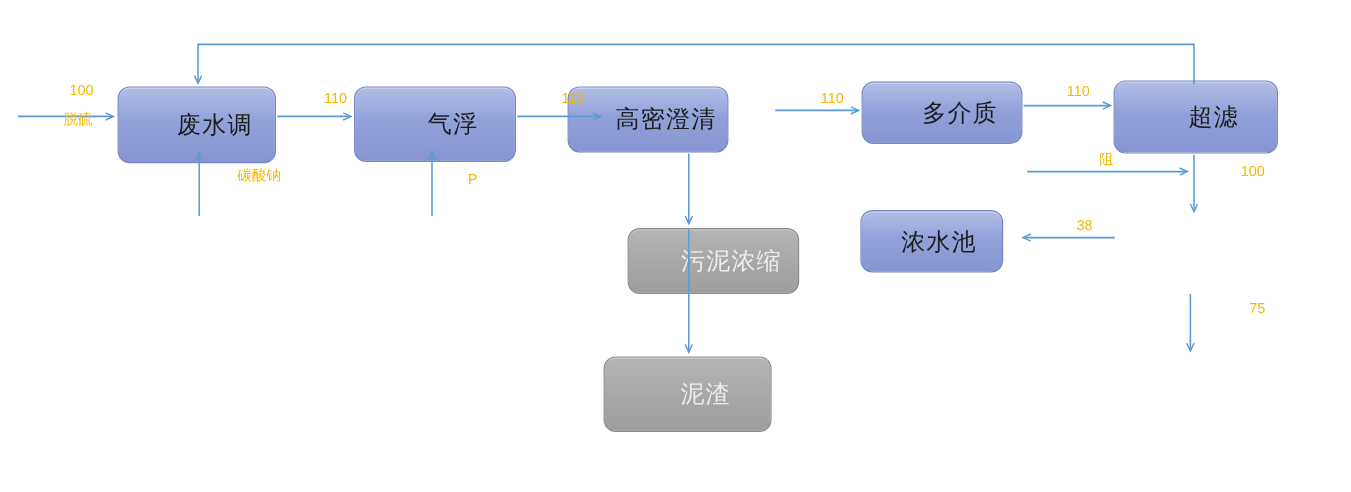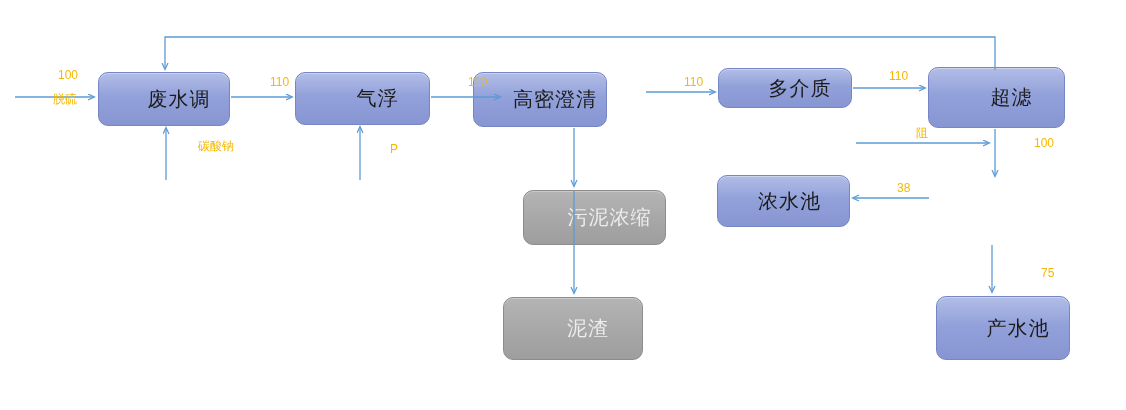--- a/index.html
+++ b/index.html
@@ -28,29 +28,28 @@
     position:absolute;color:#f5b800;font-size:12px;line-height:1.35;
     white-space:pre-line;z-index:3;pointer-events:none;
   }
   .flow-label.center{text-align:center;margin-left:19px;}
 </style>
 </head>
 <body>
 
 <div class="canvas">
 
-  <div class="node blue" style="left: 98px; top: 72px; width: 132px; height: 54px;">废水调</div>
-  <div class="node blue" style="left: 295px; top: 72px; width: 135px; height: 53px;">气浮</div>
+  <div class="node blue" style="left: 98px; top: 72px; width: 132px; height: 64px;">废水调</div>
+  <div class="node blue" style="left: 295px; top: 72px; width: 135px; height: 63px;">气浮</div>
   <div class="node blue" style="left: 473px; top: 72px; width: 134px; height: 55px;">高密澄清</div>
-  <div class="node blue" style="left: 718px; top: 68px; width: 134px; height: 40px;">多介质</div>
+  <div class="node blue" style="left: 718px; top: 68px; width: 134px; height: 52px;">多介质</div>
   <div class="node blue" style="left: 928px; top: 67px; width: 137px; height: 61px;">超滤</div>
   <div class="node gray" style="left: 503px; top: 190px; width: 143px; height: 55px; margin-left: 20px;">污泥浓缩</div>
   <div class="node gray" style="left: 503px; top: 297px; width: 140px; height: 63px;">泥渣</div>
-  <div class="node blue" style="left: 717px; top: 175px; width: 133px; height: 52px; padding-left: 12px;">浓水池</div>
-  <div class="node blue" style="left: 936px; top: 296px; width: 134px; height: 64px;">产水池</div>
+  <div class="node blue" style="left: 717px; top: 175px; width: 119px; height: 52px; padding-left: 12px;">浓水池</div>
 
   <svg id="edge-layer" width="1126" height="410" viewBox="0 0 1126 410">
     <defs>
       <marker id="arrow-open" markerWidth="10" markerHeight="10" refX="6.5" refY="3.5" orient="auto" markerUnits="userSpaceOnUse">
         <path d="M0.5,0.5 L7,3.5 L0.5,6.5" fill="none" stroke="#5b9bd5" stroke-width="1.2"></path>
       </marker>
     </defs>
     <g id="edge-group" fill="none" stroke="#5b9bd5" stroke-width="1.3">
         <polyline points="15,97 94,97" marker-end="url(#arrow-open)"></polyline>
         <polyline points="995,70 995,37 165,37 165,69" marker-end="url(#arrow-open)"></polyline>
@@ -74,15 +73,15 @@
       <span class="flow-label" style="left: 53px; top: 91px; width: 40px;">脱硫</span>
       <span class="flow-label center" style="left: 172px; top: 138px; width: 50px;">碳酸钠</span>
       <span class="flow-label" style="left: 270px; top: 74px; width: 30px;">110</span>
       <span class="flow-label" style="left: 390px; top: 141px; width: 20px;">P</span>
       <span class="flow-label" style="left: 468px; top: 74px; width: 30px;">110</span>
       <span class="flow-label" style="left: 684px; top: 74px; width: 30px;">110</span>
       <span class="flow-label" style="left: 889px; top: 68px; width: 30px;">110</span>
       <span class="flow-label" style="left: 916px; top: 125px; width: 20px;">阻</span>
       <span class="flow-label" style="left: 1034px; top: 135px; width: 34px;">100</span>
       <span class="flow-label" style="left: 897px; top: 180px; width: 24px;">38</span>
-      <span class="flow-label" style="left: 1041px; top: 265px; width: 24px;">75</span>
+      <span class="flow-label" style="left: 1041px; top: 249px; width: 24px;">75</span>
     </div>
 </div>
 
 </body></html>

